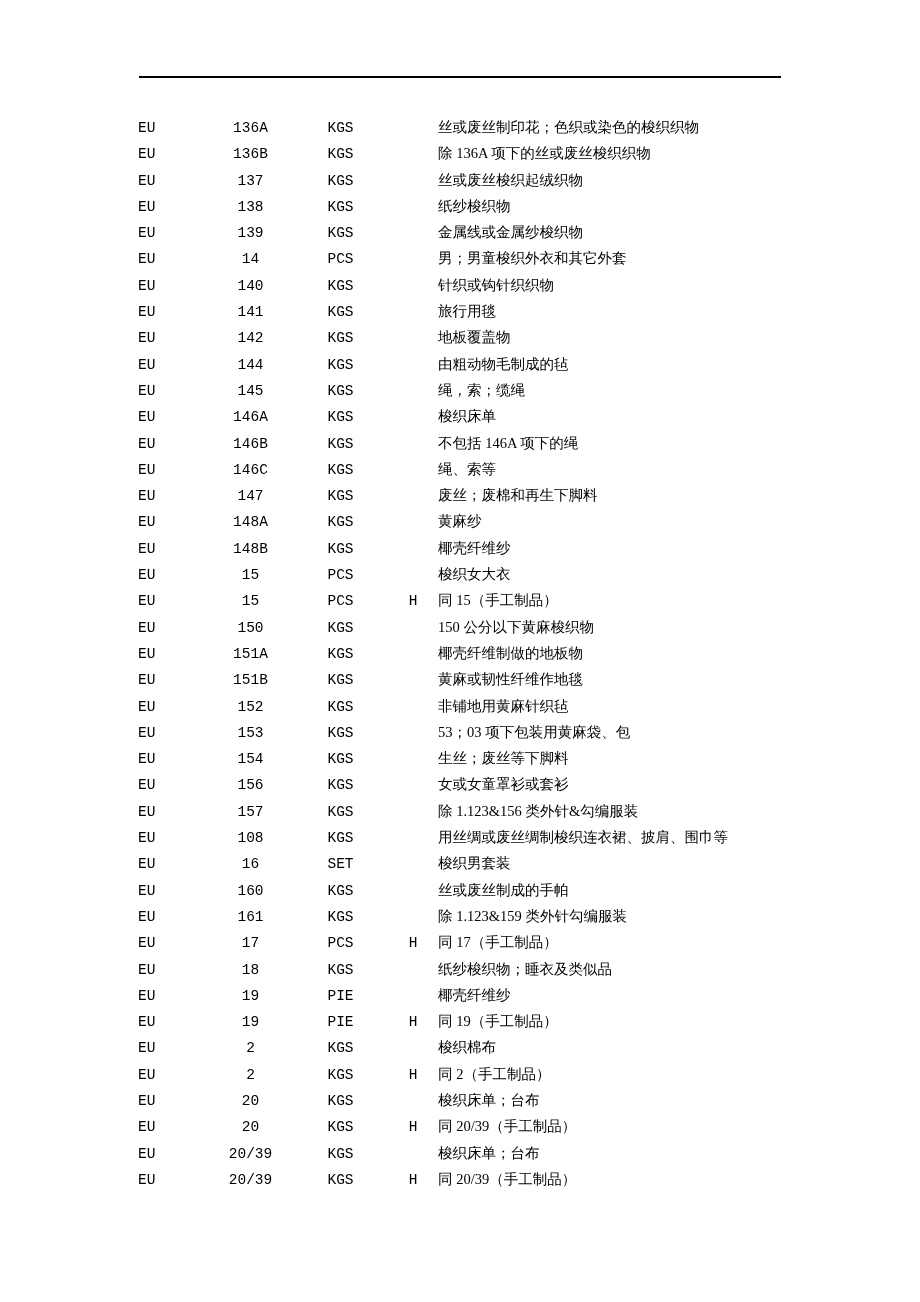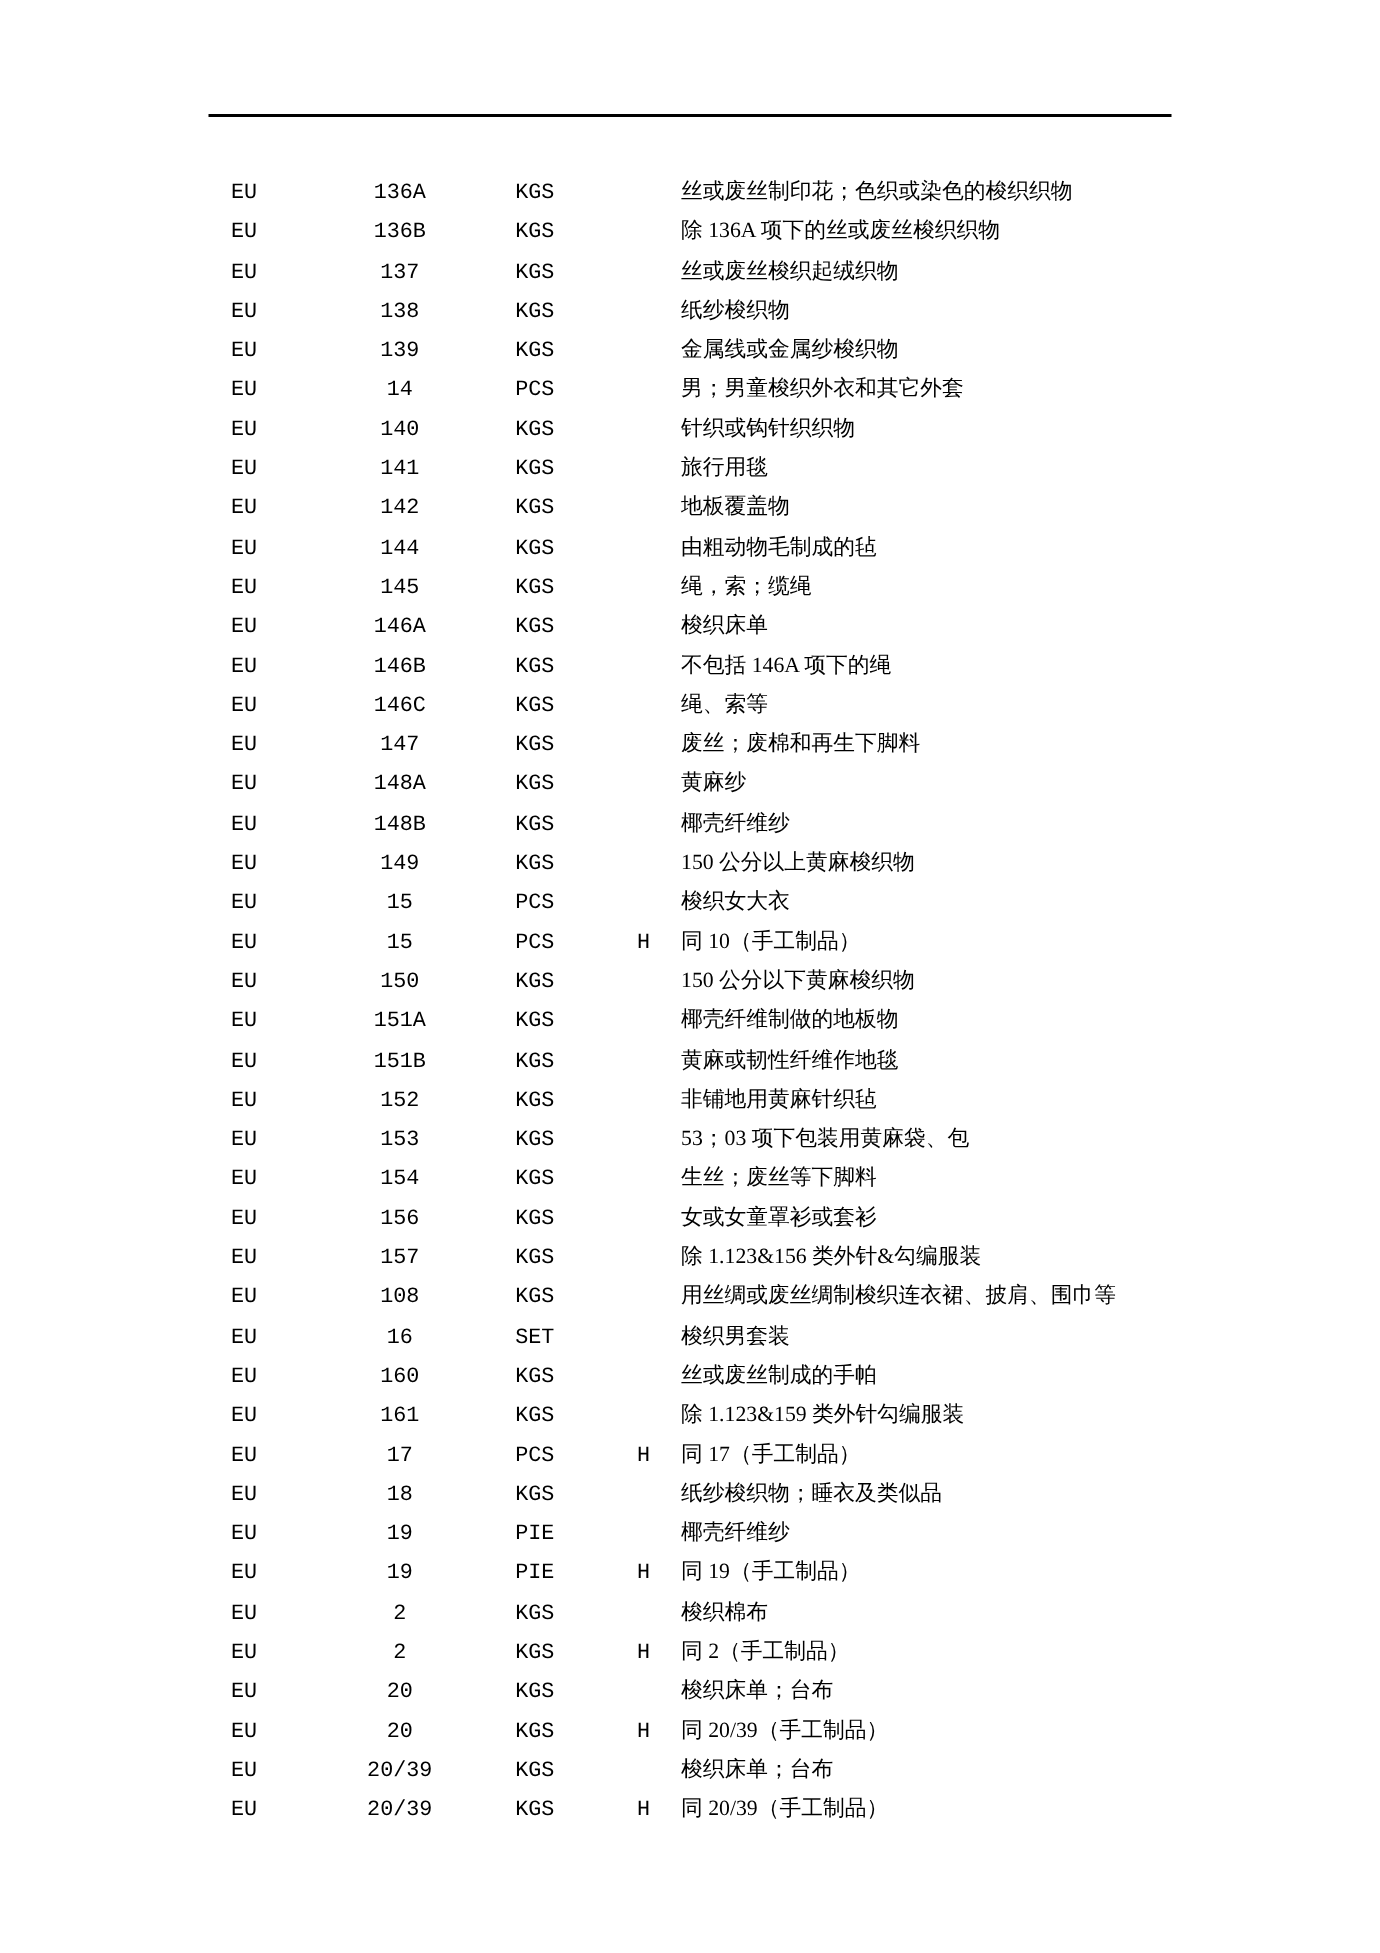--- a/index.html
+++ b/index.html
@@ -1,18 +1,18 @@
 <!DOCTYPE html>
 <html><head>
 <meta charset="utf-8">
 <style>
 body{margin:0;background:#fff;font-family:"SimSun","宋体",serif}
 .page{width:920px;height:1302px;position:relative;margin:0 auto;background:#fff}
 .hr{position:absolute;left:139px;top:76px;width:642px;border-top:2px solid #000}
-.tbl{position:absolute;left:154px;top:118px;font-size:14.5px;color:#000}
+.tbl{position:absolute;left:138px;top:118px;font-size:14.5px;color:#000}
 .row{height:26.3px;white-space:nowrap}
 .c1{display:inline-block;width:70px;text-align:left;font-family:"Courier New",monospace}
 .c2{display:inline-block;width:85px;text-align:center;font-family:"Courier New",monospace}
 .c3{display:inline-block;width:95px;text-align:center;font-family:"Courier New",monospace}
 .c4{display:inline-block;width:50px;text-align:center;font-family:"Courier New",monospace}
 .c5{display:inline-block;font-family:"SimSun","宋体",serif}
 </style>
 </head>
 <body>
 
@@ -29,23 +29,22 @@
       <div class="row"><span class="c1">EU</span><span class="c2">141</span><span class="c3">KGS</span><span class="c4"></span><span class="c5">旅行用毯</span></div>
       <div class="row"><span class="c1">EU</span><span class="c2">142</span><span class="c3">KGS</span><span class="c4"></span><span class="c5">地板覆盖物</span></div>
       <div class="row"><span class="c1">EU</span><span class="c2">144</span><span class="c3">KGS</span><span class="c4"></span><span class="c5">由粗动物毛制成的毡</span></div>
       <div class="row"><span class="c1">EU</span><span class="c2">145</span><span class="c3">KGS</span><span class="c4"></span><span class="c5">绳，索；缆绳</span></div>
       <div class="row"><span class="c1">EU</span><span class="c2">146A</span><span class="c3">KGS</span><span class="c4"></span><span class="c5">梭织床单</span></div>
       <div class="row"><span class="c1">EU</span><span class="c2">146B</span><span class="c3">KGS</span><span class="c4"></span><span class="c5">不包括 146A 项下的绳</span></div>
       <div class="row"><span class="c1">EU</span><span class="c2">146C</span><span class="c3">KGS</span><span class="c4"></span><span class="c5">绳、索等</span></div>
       <div class="row"><span class="c1">EU</span><span class="c2">147</span><span class="c3">KGS</span><span class="c4"></span><span class="c5">废丝；废棉和再生下脚料</span></div>
       <div class="row"><span class="c1">EU</span><span class="c2">148A</span><span class="c3">KGS</span><span class="c4"></span><span class="c5">黄麻纱</span></div>
       <div class="row"><span class="c1">EU</span><span class="c2">148B</span><span class="c3">KGS</span><span class="c4"></span><span class="c5">椰壳纤维纱</span></div>
-      <div class="row"><span class="c1">EU</span><span class="c2">149</span><span class="c3">KGS</span><span class="c4"></span><span class="c5">150 公分以上黄麻梭织物</span></div>
       <div class="row"><span class="c1">EU</span><span class="c2">15</span><span class="c3">PCS</span><span class="c4"></span><span class="c5">梭织女大衣</span></div>
-      <div class="row"><span class="c1">EU</span><span class="c2">15</span><span class="c3">PCS</span><span class="c4">H</span><span class="c5">同 10（手工制品）</span></div>
+      <div class="row"><span class="c1">EU</span><span class="c2">15</span><span class="c3">PCS</span><span class="c4">H</span><span class="c5">同 15（手工制品）</span></div>
       <div class="row"><span class="c1">EU</span><span class="c2">150</span><span class="c3">KGS</span><span class="c4"></span><span class="c5">150 公分以下黄麻梭织物</span></div>
       <div class="row"><span class="c1">EU</span><span class="c2">151A</span><span class="c3">KGS</span><span class="c4"></span><span class="c5">椰壳纤维制做的地板物</span></div>
       <div class="row"><span class="c1">EU</span><span class="c2">151B</span><span class="c3">KGS</span><span class="c4"></span><span class="c5">黄麻或韧性纤维作地毯</span></div>
       <div class="row"><span class="c1">EU</span><span class="c2">152</span><span class="c3">KGS</span><span class="c4"></span><span class="c5">非铺地用黄麻针织毡</span></div>
       <div class="row"><span class="c1">EU</span><span class="c2">153</span><span class="c3">KGS</span><span class="c4"></span><span class="c5">53；03 项下包装用黄麻袋、包</span></div>
       <div class="row"><span class="c1">EU</span><span class="c2">154</span><span class="c3">KGS</span><span class="c4"></span><span class="c5">生丝；废丝等下脚料</span></div>
       <div class="row"><span class="c1">EU</span><span class="c2">156</span><span class="c3">KGS</span><span class="c4"></span><span class="c5">女或女童罩衫或套衫</span></div>
       <div class="row"><span class="c1">EU</span><span class="c2">157</span><span class="c3">KGS</span><span class="c4"></span><span class="c5">除 1.123&amp;156 类外针&amp;勾编服装</span></div>
       <div class="row"><span class="c1">EU</span><span class="c2">108</span><span class="c3">KGS</span><span class="c4"></span><span class="c5">用丝绸或废丝绸制梭织连衣裙、披肩、围巾等</span></div>
       <div class="row"><span class="c1">EU</span><span class="c2">16</span><span class="c3">SET</span><span class="c4"></span><span class="c5">梭织男套装</span></div>

